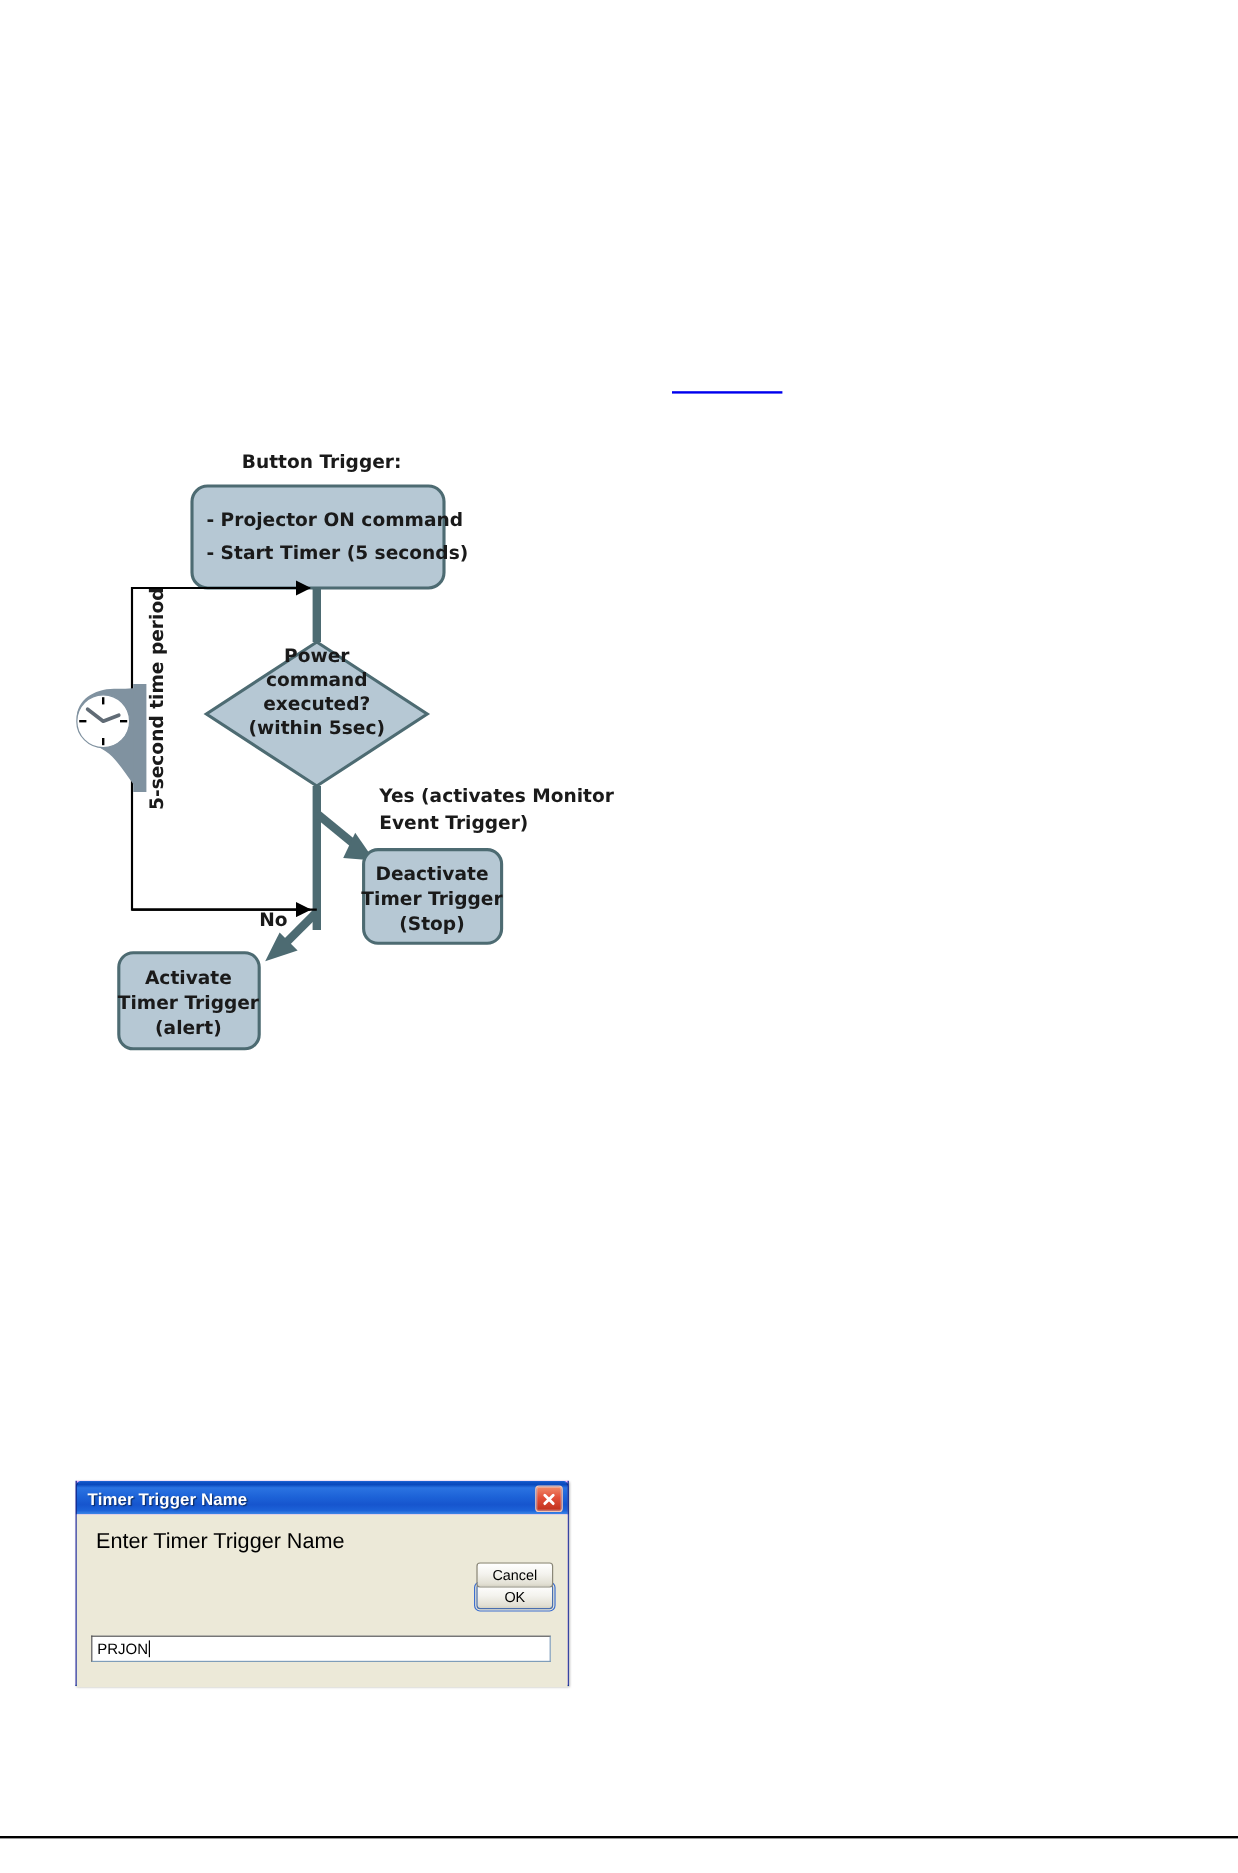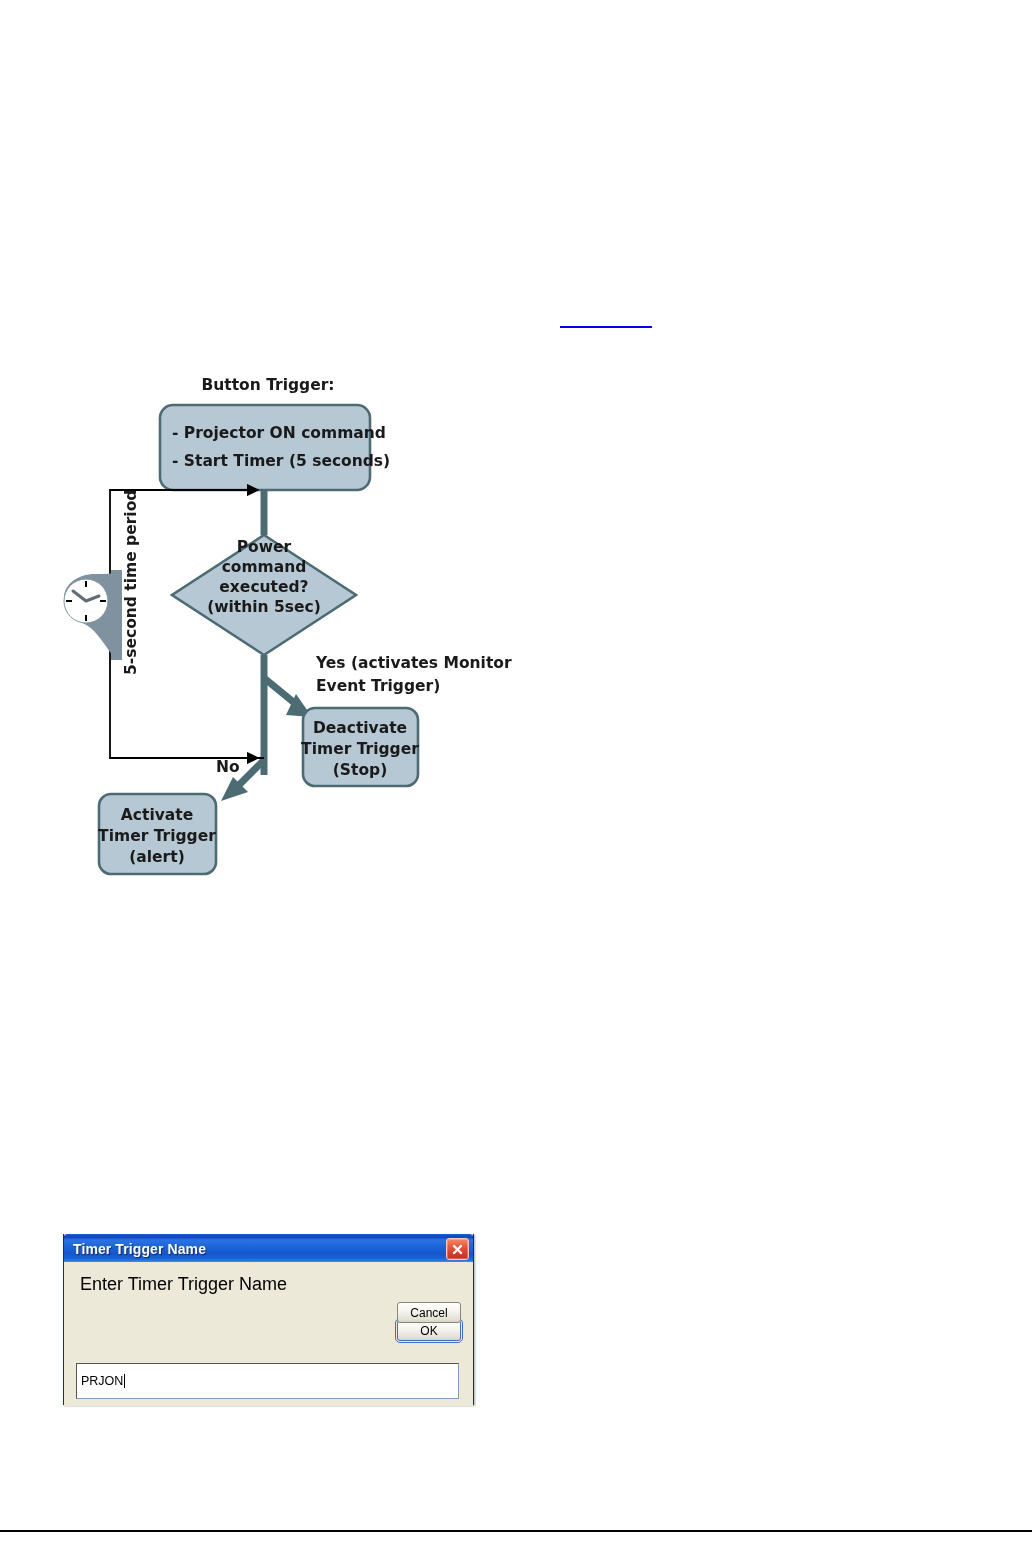--- a/index.html
+++ b/index.html
@@ -141,21 +141,21 @@
   #cancel-button {
     right: 12px;
     top: 40px;
   }
 
   #name-input {
     position: absolute;
     left: 12px;
     top: 101px;
     width: 383px;
-    height: 36px;
+    height: 22px;
     box-sizing: border-box;
     background: #ffffff;
     border: 1px solid #7f9db9;
     border-top-color: #555;
     border-left-color: #555;
     font-family: "Liberation Sans", sans-serif;
     font-size: 12.5px;
     color: #000;
     display: flex;
     align-items: center;

